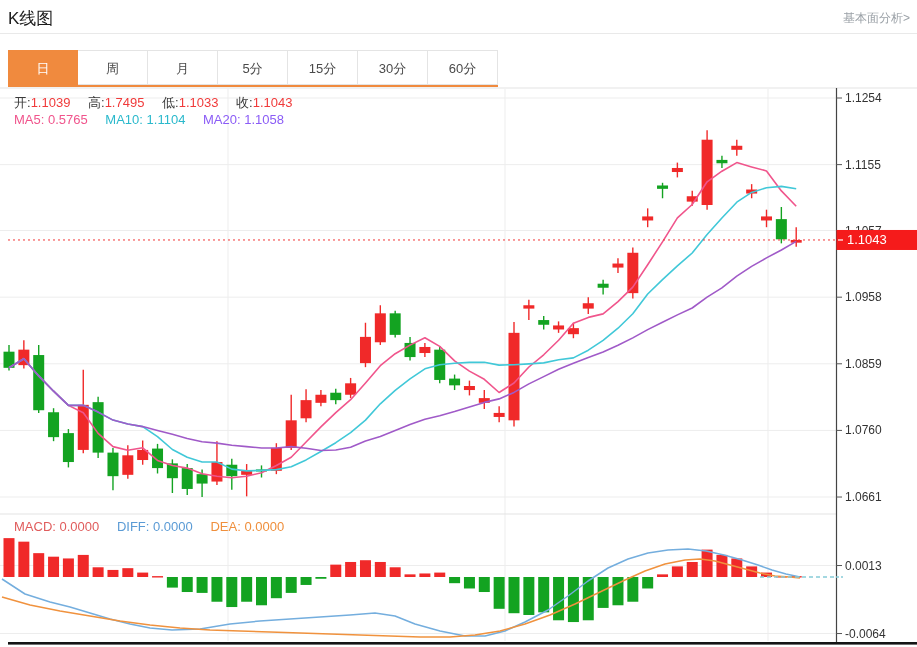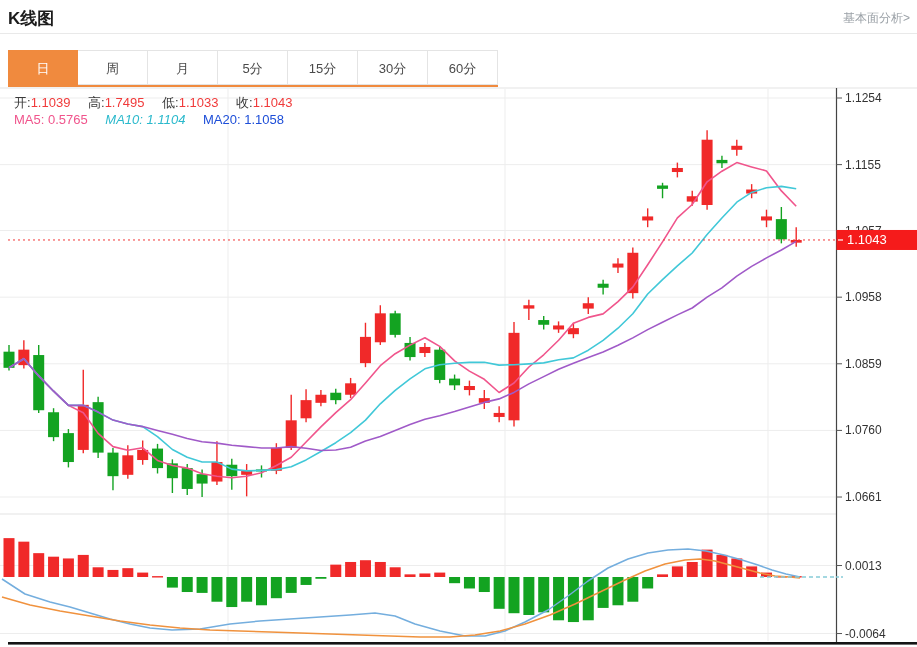--- a/index.html
+++ b/index.html
@@ -1,30 +1,30 @@
 <!DOCTYPE html>
 <html><head>
 <meta charset="utf-8">
 <style>
   html,body{margin:0;padding:0;background:#fff;}
   .stage{position:relative;width:917px;height:647px;background:#fff;overflow:hidden;
          font-family:"Liberation Sans",sans-serif;}
-  .page-title{position:absolute;left:8px;top:7px;font-size:17px;font-weight:700;color:#1c1c1c;}
+  .page-title{position:absolute;left:8px;top:7px;font-size:17px;font-weight:400;color:#1c1c1c;}
   .fund-link{position:absolute;right:7px;top:10px;font-size:12px;color:#9aa0a6;text-decoration:none;cursor:pointer;margin-left:16px;}
   .header-rule{position:absolute;left:0;top:33px;width:917px;height:1px;background:#e9e9e9;}
   .tabs{position:absolute;left:8px;top:50px;display:flex;border-bottom:2px solid #f08a3e;}
   .tab{width:70px;height:35px;line-height:35px;text-align:center;font-size:13px;color:#4a4a4a;
        background:#fff;border:1px solid #e4e4e4;border-left:none;box-sizing:border-box;cursor:pointer;}
   .tab:first-child{border-left:1px solid #e4e4e4;}
   .tab.active{background:#f08a3e;border-color:#f08a3e;color:#fff;}
   .legend{position:absolute;left:14px;font-size:13px;white-space:nowrap;z-index:3;}
   .legend .lab{color:#3a3a3a;}
   .legend .gap{display:inline-block;width:14px;}
   .ohlc-val{color:#f03a3a;}
-  .ma5{color:#f0548c;margin-top:28px;} .ma10{color:#2ab9cc;font-style:italic;} .ma20{color:#1d4ed8;}
+  .ma5{color:#f0548c;margin-top:28px;} .ma10{color:#2ab9cc;} .ma20{color:#8b5cf6;}
   .macdv{color:#e05c5c;} .diffv{color:#5b9bd5;} .deav{color:#ef8f3c;}
   svg{position:absolute;left:0;top:0;}
 </style>
 </head>
 <body>
 
 <div class="stage">
 
   <div class="page-title">K线图</div>
   <a class="fund-link">基本面分析&gt;</a>
@@ -46,20 +46,25 @@
     <span class="lab">低:</span><span class="ohlc-val">1.1033</span><span class="gap"></span>
     <span class="lab">收:</span><span class="ohlc-val">1.1043</span>
   </div>
 
   <div class="legend" style="top:112px;">
     <span class="ma5">MA5:</span> <span class="ma5">0.5765</span><span class="gap"></span>
     <span class="ma10">MA10:</span> <span class="ma10">1.1104</span><span class="gap"></span>
     <span class="ma20">MA20:</span> <span class="ma20">1.1058</span>
   </div>
 
+  <div class="legend" style="top:519px;">
+    <span class="macdv">MACD:</span> <span class="macdv">0.0000</span><span class="gap"></span>
+    <span class="diffv">DIFF:</span> <span class="diffv">0.0000</span><span class="gap"></span>
+    <span class="deav">DEA:</span> <span class="deav">0.0000</span>
+  </div>
 
   <svg id="chart" width="917" height="647">
       <g>
         <line x1="0" y1="98" x2="836" y2="98" stroke="#ededed" stroke-width="1"></line>
         <line x1="0" y1="164.61710000000014" x2="836" y2="164.61710000000014" stroke="#ededed" stroke-width="1"></line>
         <line x1="0" y1="230.56130000000033" x2="836" y2="230.56130000000033" stroke="#ededed" stroke-width="1"></line>
         <line x1="0" y1="297.178399999999" x2="836" y2="297.178399999999" stroke="#ededed" stroke-width="1"></line>
         <line x1="0" y1="363.7954999999991" x2="836" y2="363.7954999999991" stroke="#ededed" stroke-width="1"></line>
         <line x1="0" y1="430.41259999999926" x2="836" y2="430.41259999999926" stroke="#ededed" stroke-width="1"></line>
         <line x1="0" y1="497.02969999999937" x2="836" y2="497.02969999999937" stroke="#ededed" stroke-width="1"></line>

